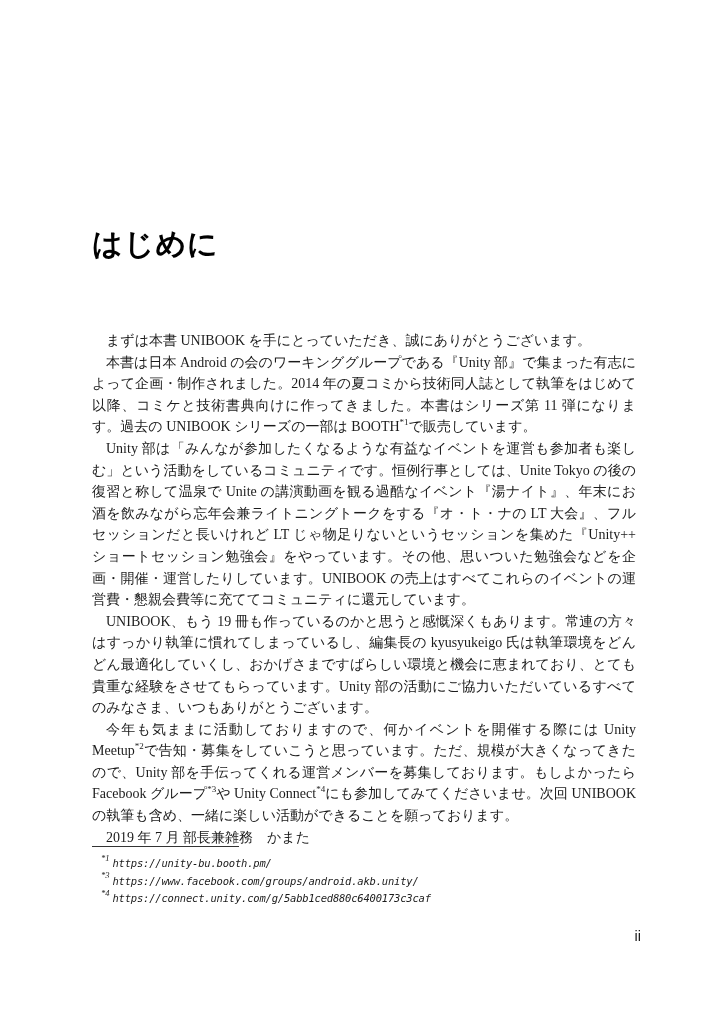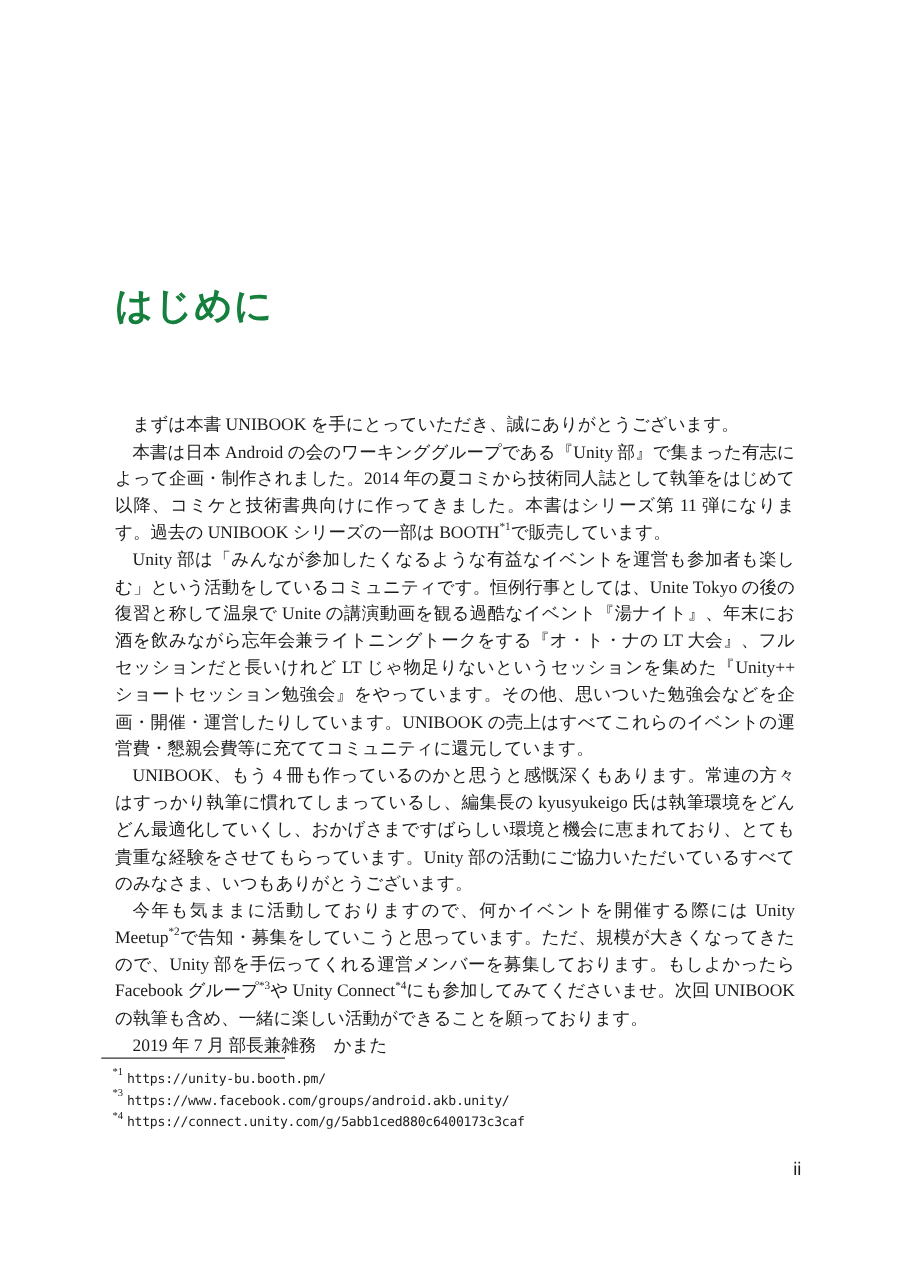--- a/index.html
+++ b/index.html
@@ -16,21 +16,21 @@
     color: #1b1b1b;
   }
   .doc-title {
     position: absolute;
     left: 92px;
     top: 204px;
     font-family: "Liberation Sans", "DejaVu Sans", sans-serif;
     font-weight: 700;
     font-size: 30px;
     letter-spacing: 1px;
-    color: #15803d;
+    color: #000000;
   }
   .body-text {
     position: absolute;
     left: 92px;
     top: 330px;
     width: 544px;
     font-family: "Liberation Serif", "DejaVu Serif", serif;
     font-size: 14px;
     line-height: 21.6px;
     text-align: justify;
@@ -40,24 +40,25 @@
     margin: 0;
     text-indent: 1em;
   }
   .body-text sup.fnmark {
     font-size: 9px;
     line-height: 0;
     vertical-align: super;
   }
   .footnotes {
     position: absolute;
-    left: 81px;
+    left: 92px;
     top: 846px;
     font-family: "Liberation Serif", "DejaVu Serif", serif;
     color: #1b1b1b;
+    font-style: italic;
   }
   .footnote-rule {
     width: 147px;
     height: 0;
     border-top: 1px solid #333333;
     margin-bottom: 7px;
   }
   .footnote-item {
     padding-left: 9px;
     line-height: 15.6px;
@@ -89,21 +90,21 @@
 <body>
 
 <div class="page">
 
   <h1 class="doc-title">はじめに</h1>
 
   <div class="body-text">
       <p class="para"><span>まずは本書 UNIBOOK を手にとっていただき、誠にありがとうございます。</span></p>
       <p class="para"><span>本書は日本 Android の会のワーキンググループである『Unity 部』で集まった有志によって企画・制作されました。2014 年の夏コミから技術同人誌として執筆をはじめて以降、コミケと技術書典向けに作ってきました。本書はシリーズ第 11 弾になります。過去の UNIBOOK シリーズの一部は BOOTH</span><sup class="fnmark">*1</sup><span>で販売しています。</span></p>
       <p class="para"><span>Unity 部は「みんなが参加したくなるような有益なイベントを運営も参加者も楽しむ」という活動をしているコミュニティです。恒例行事としては、Unite Tokyo の後の復習と称して温泉で Unite の講演動画を観る過酷なイベント『湯ナイト』、年末にお酒を飲みながら忘年会兼ライトニングトークをする『オ・ト・ナの LT 大会』、フルセッションだと長いけれど LT じゃ物足りないというセッションを集めた『Unity++ ショートセッション勉強会』をやっています。その他、思いついた勉強会などを企画・開催・運営したりしています。UNIBOOK の売上はすべてこれらのイベントの運営費・懇親会費等に充ててコミュニティに還元しています。</span></p>
-      <p class="para"><span>UNIBOOK、もう 4 冊も作っているのかと思うと感慨深くもあります。常連の方々はすっかり執筆に慣れてしまっているし、編集長の kyusyukeigo 氏は執筆環境をどんどん最適化していくし、おかげさまですばらしい環境と機会に恵まれており、とても貴重な経験をさせてもらっています。Unity 部の活動にご協力いただいているすべてのみなさま、いつもありがとうございます。</span></p>
+      <p class="para"><span>UNIBOOK、もう 19 冊も作っているのかと思うと感慨深くもあります。常連の方々はすっかり執筆に慣れてしまっているし、編集長の kyusyukeigo 氏は執筆環境をどんどん最適化していくし、おかげさまですばらしい環境と機会に恵まれており、とても貴重な経験をさせてもらっています。Unity 部の活動にご協力いただいているすべてのみなさま、いつもありがとうございます。</span></p>
       <p class="para"><span>今年も気ままに活動しておりますので、何かイベントを開催する際には Unity Meetup</span><sup class="fnmark">*2</sup><span>で告知・募集をしていこうと思っています。ただ、規模が大きくなってきたので、Unity 部を手伝ってくれる運営メンバーを募集しております。もしよかったら Facebook グループ</span><sup class="fnmark">*3</sup><span>や Unity Connect</span><sup class="fnmark">*4</sup><span>にも参加してみてくださいませ。次回 UNIBOOK の執筆も含め、一緒に楽しい活動ができることを願っております。</span></p>
       <p class="para"><span>2019 年 7 月 部長兼雑務　かまた</span></p>
     </div>
 
   <div class="footnotes">
     <div class="footnote-rule"></div>
     <div>
         <div class="footnote-item"><sup class="fnmark">*1</sup><span class="footnote-url">https://unity-bu.booth.pm/</span></div>
         <div class="footnote-item"><sup class="fnmark">*3</sup><span class="footnote-url">https://www.facebook.com/groups/android.akb.unity/</span></div>
         <div class="footnote-item"><sup class="fnmark">*4</sup><span class="footnote-url">https://connect.unity.com/g/5abb1ced880c6400173c3caf</span></div>

